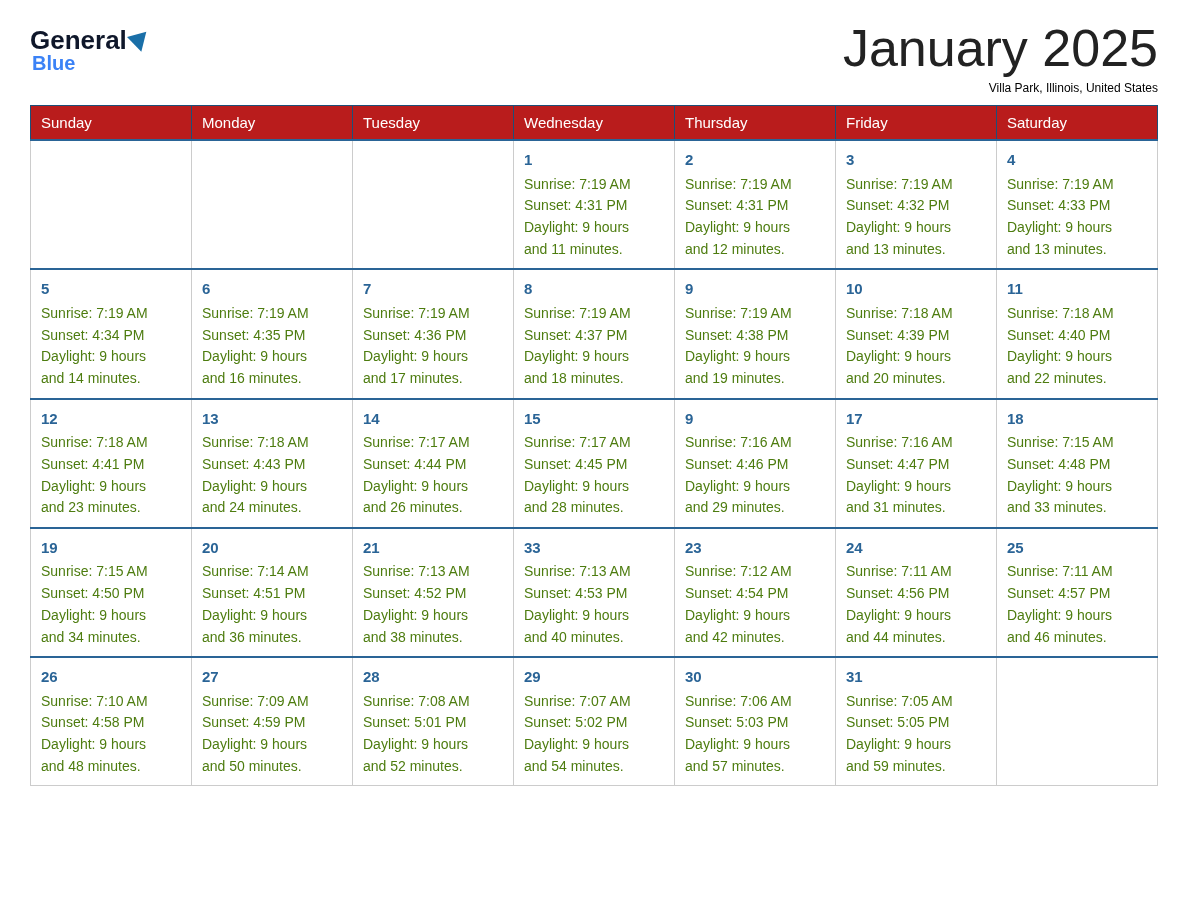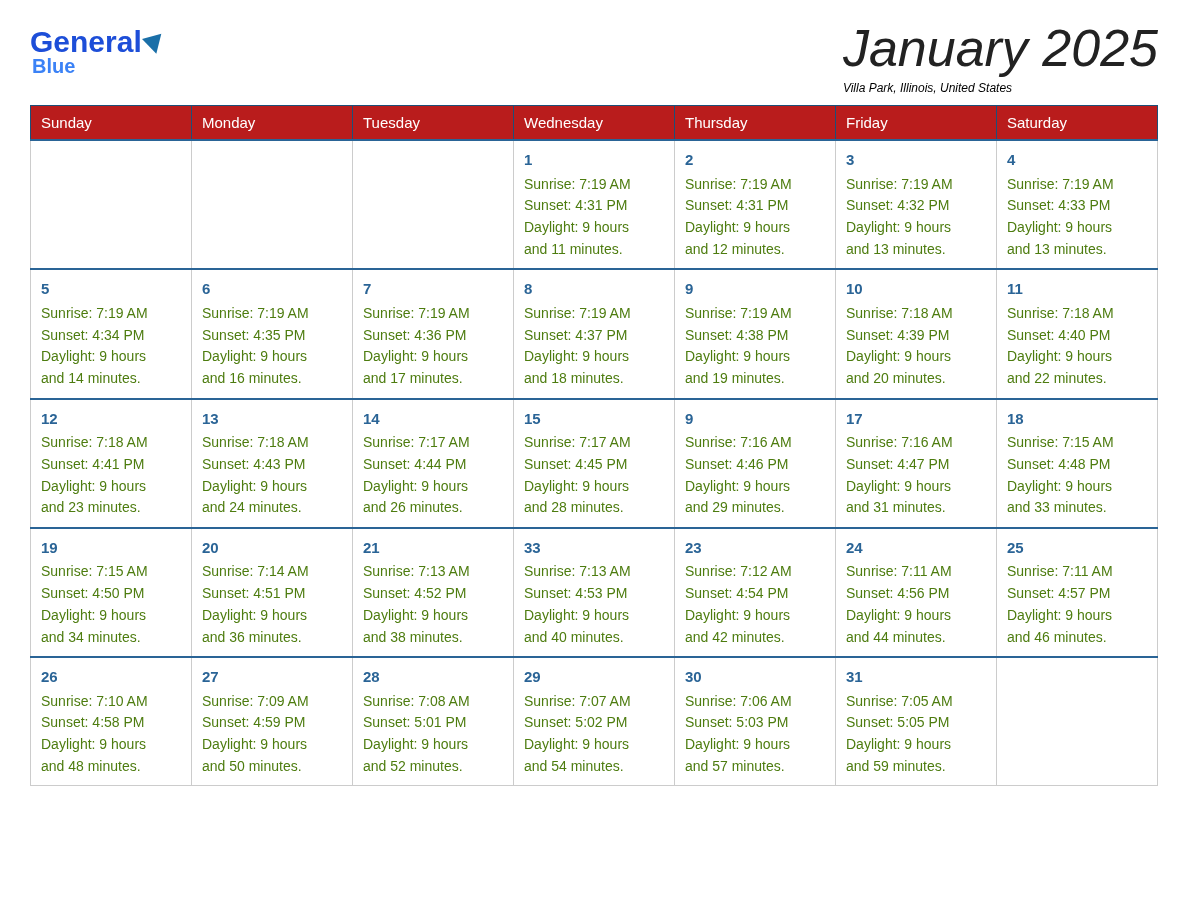--- a/index.html
+++ b/index.html
@@ -21,45 +21,44 @@
       display: flex;
       flex-direction: column;
       align-items: flex-start;
       padding-top: 5px;
     }
     .logo-text {
       display: flex;
       align-items: center;
     }
     .logo-general {
-      font-size: 30px;
+      font-size: 26px;
       font-weight: bold;
-      color: #1d4ed8;
+      color: #0f172a;
     }
     .logo-triangle {
       width: 0;
       height: 0;
       border-left: 10px solid transparent;
       border-right: 10px solid transparent;
       border-top: 18px solid #1a6fa8;
       margin-left: 2px;
       margin-top: 5px;
       transform: rotate(-15deg);
       display: inline-block;
     }
     .logo-subtitle {
       font-size: 20px;
       color: #3b82f6;
       font-weight: bold;
       margin-top: -4px;
       padding-left: 2px;
     }
     .title-block {
-      text-align: left;
-      font-style: italic;
+      text-align: right;
     }
     .month-title {
       font-size: 52px;
       font-weight: normal;
       color: #222;
       line-height: 1.1;
     }
     .location {
       font-size: 12px;
       color: #000000;

